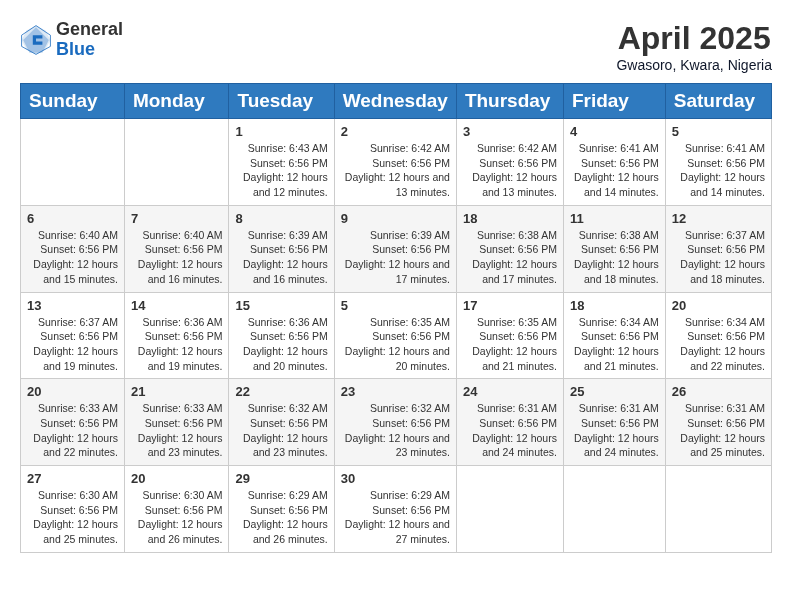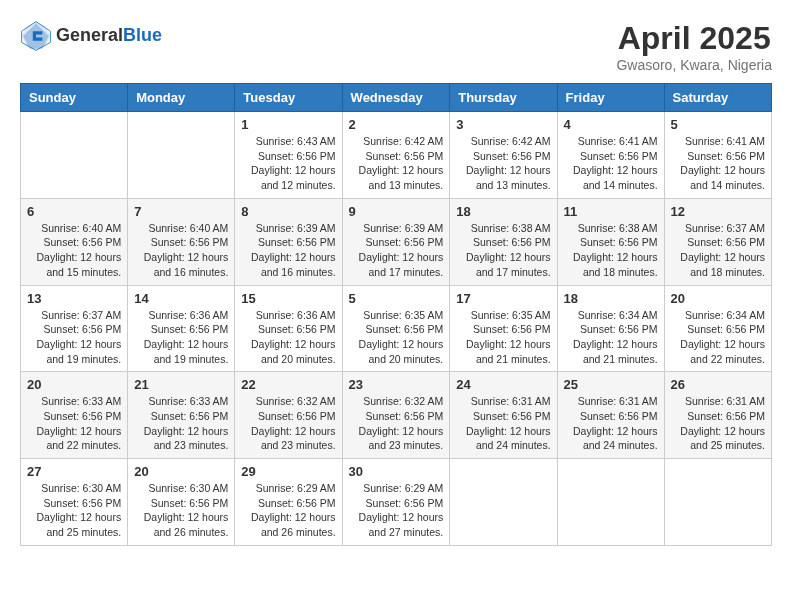--- a/index.html
+++ b/index.html
@@ -15,20 +15,21 @@
       justify-content: space-between;
       align-items: flex-start;
       margin-bottom: 10px;
     }
     .logo {
       display: flex;
       align-items: center;
     }
     .logo-text {
       display: flex;
+      flex-direction: column;
       font-size: 18px;
       font-weight: bold;
       line-height: 1.1;
     }
     .logo-general { color: #333; }
     .logo-blue { color: #1a6bbf; }
     .logo-icon {
       width: 32px;
       height: 32px;
       margin-right: 4px;
@@ -36,33 +37,33 @@
     .title-block {
       text-align: center;
     }
     .month-title {
       font-size: 32px;
       font-weight: bold;
       color: #333;
     }
     .subtitle {
       font-size: 14px;
-      color: #737373;
+      color: #0f172a;
     }
     .calendar {
       width: 100%;
       border-collapse: collapse;
       border: 1px solid #ccc;
     }
     .calendar th {
       background-color: #2f7abf;
       color: #fff;
       text-align: left;
       padding: 6px 8px;
-      font-size: 13px;
+      font-size: 19px;
       border: 1px solid #2060a0;
     }
     .calendar td {
       border: 1px solid #ccc;
       vertical-align: top;
       padding: 5px 6px;
       width: 108px;
       min-height: 80px;
       background: #fff;
     }

